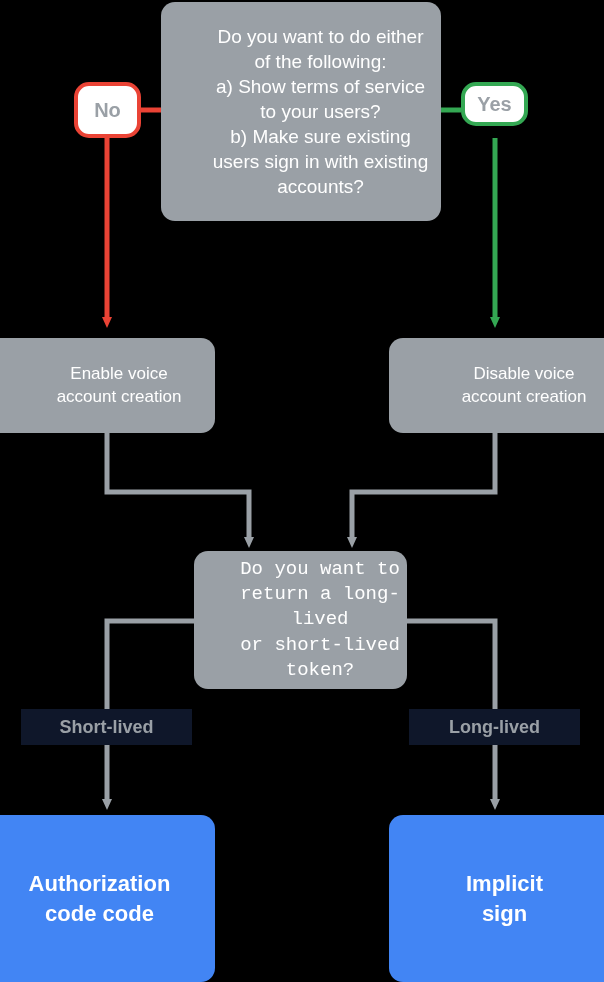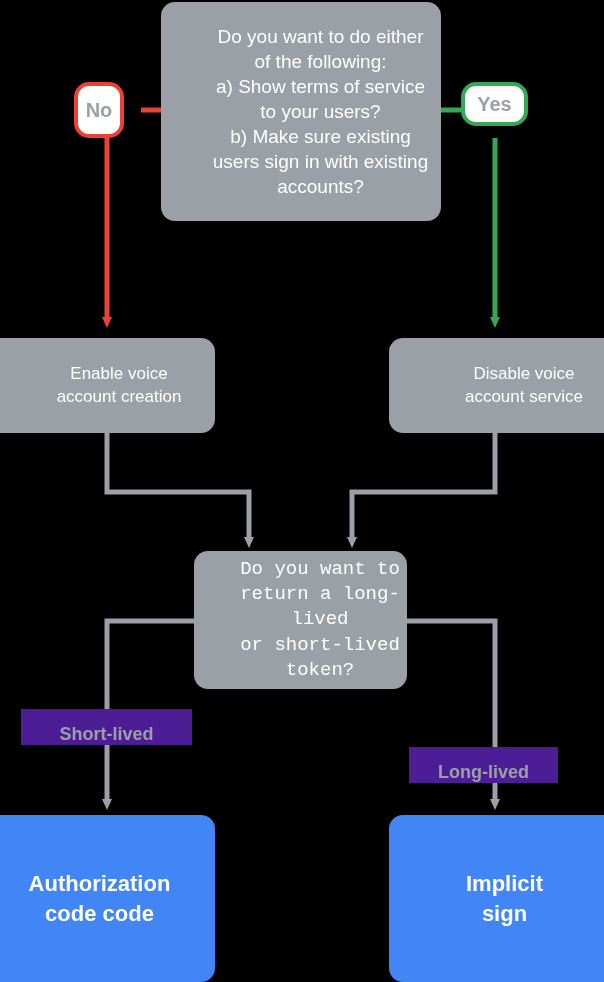--- a/index.html
+++ b/index.html
@@ -76,21 +76,21 @@
     justify-content: center;
     background: #ffffff;
     border-radius: 15px;
     font-size: 20px;
     font-weight: bold;
     color: #9aa0a6;
   }
   #badge-no {
     left: 74px;
     top: 82px;
-    width: 50px;
+    width: 67px;
     height: 56px;
     border: 4px solid #ea4335;
   }
   #badge-yes {
     left: 461px;
     top: 82px;
     width: 67px;
     height: 44px;
     border: 4px solid #34a853;
   }
@@ -119,39 +119,38 @@
     height: 138px;
     font-size: 19px;
     font-family: Liberation Mono, monospace;
   }
 
   
   .edge-label {
     position: absolute;
     box-sizing: border-box;
     display: flex;
-    align-items: flex-end;
+    align-items: center;
     justify-content: center;
-    background: #4c1d95;
+    background: #0f172a;
     color: #9aa0a6;
     font-size: 18px;
     font-weight: bold;
   }
   #label-short {
     left: 21px;
     top: 709px;
     width: 171px;
     height: 36px;
   }
   #label-long {
     left: 409px;
     top: 709px;
-    width: 149px;
+    width: 171px;
     height: 36px;
-    margin-top: 38px;
   }
 
   
   #box-auth {
     left: -16px;
     top: 815px;
     width: 231px;
     height: 167px;
     font-size: 22px;
   }
@@ -216,21 +215,21 @@
     <span>Yes</span>
   </div>
 
   <div class="node node-gray" id="box-enable">
     <span class="node-text">Enable voice
 account creation</span>
   </div>
 
   <div class="node node-gray" id="box-disable">
     <span class="node-text">Disable voice
-account service</span>
+account creation</span>
   </div>
 
   <div class="node node-gray" id="decision-token">
     <span class="node-text">Do you want to
 return a long-lived
 or short-lived
 token?</span>
   </div>
 
   <div class="edge-label" id="label-short">

